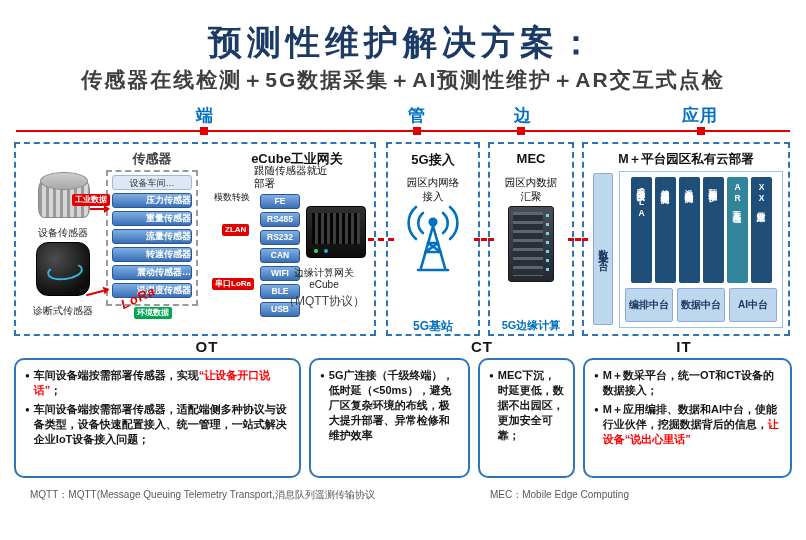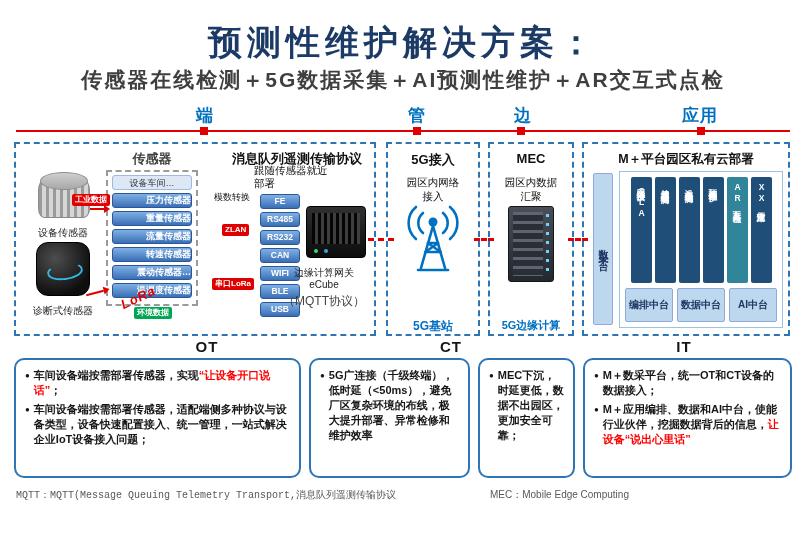--- a/index.html
+++ b/index.html
@@ -73,21 +73,21 @@
   .nbox{position:absolute;top:358px;height:120px;border:2px solid #2E75B6;border-radius:10px;background:#fff;padding:8px 9px;font-size:11px;font-weight:bold;color:#161616;line-height:1.36;}
   #nb-ot{left:14px;width:287px;}
   #nb-5g{left:309px;width:161px;}
   #nb-mec{left:478px;width:97px;}
   #nb-it{left:583px;width:209px;}
   .note-item{display:flex;margin-bottom:4px;}
   .note-item .bullet{flex:0 0 auto;font-size:8px;line-height:15px;margin-right:4px;}
   .red{color:#FF0000;}
 
   .footnote{position:absolute;top:488px;font-size:10px;color:#595959;}
-  #fn-mqtt{left:16px;font-family:Liberation Mono, monospace;}
+  #fn-mqtt{left:30px;}
   #fn-mec{left:490px;}
 </style>
 </head>
 <body>
 
 <div id="canvas">
 
   <div class="title">预测性维护解决方案：</div>
   <div class="subtitle">传感器在线检测＋5G数据采集＋AI预测性维护＋AR交互式点检</div>
 
@@ -97,21 +97,21 @@
   <div class="pl-label" style="left:682px">应用</div>
 
   <div class="redline"></div>
   <div class="rmark" style="left:200px"></div>
   <div class="rmark" style="left:413px"></div>
   <div class="rmark" style="left:517px"></div>
   <div class="rmark" style="left:697px"></div>
 
   <div class="dbox" id="box-sensor">
     <div class="b1-title-red">传感器</div>
-    <div class="b1-title-gw">消息队列遥测传输协议</div>
+    <div class="b1-title-gw">eCube工业网关</div>
 
     <div class="cylinder"></div>
     <div class="caption" style="left:6px;top:82px;width:82px">设备传感器</div>
     <div class="diag"></div>
     <div class="caption" style="left:2px;top:160px;width:90px">诊断式传感器</div>
 
     <div class="rarrow" style="left:74px;top:64px;width:14px"></div>
     <div class="rarrow" style="left:70px;top:148px;width:18px;transform:rotate(-15deg)"></div>
 
     <div class="tag" style="left:56px;top:50px">工业数据</div>
@@ -199,21 +199,21 @@
       </div>
       <div class="mids">
         <div class="mid">编排中台</div>
         <div class="mid">数据中台</div>
         <div class="mid">AI中台</div>
       </div>
     </div>
   </div>
 
   <div class="zone-label" style="left:185px">OT</div>
-  <div class="zone-label" style="left:429px">CT</div>
+  <div class="zone-label" style="left:460px">CT</div>
   <div class="zone-label" style="left:662px">IT</div>
 
   <div class="nbox" id="nb-ot">
     <div class="note-item">
       <span class="bullet">●</span>
       <span><span>车间设备端按需部署传感器，实现</span><span class="red">“让设备开口说话”</span><span>；</span></span>
     </div>
     <div class="note-item">
       <span class="bullet">●</span>
       <span>车间设备端按需部署传感器，适配端侧多种协议与设备类型，设备快速配置接入、统一管理，一站式解决企业IoT设备接入问题；</span>

